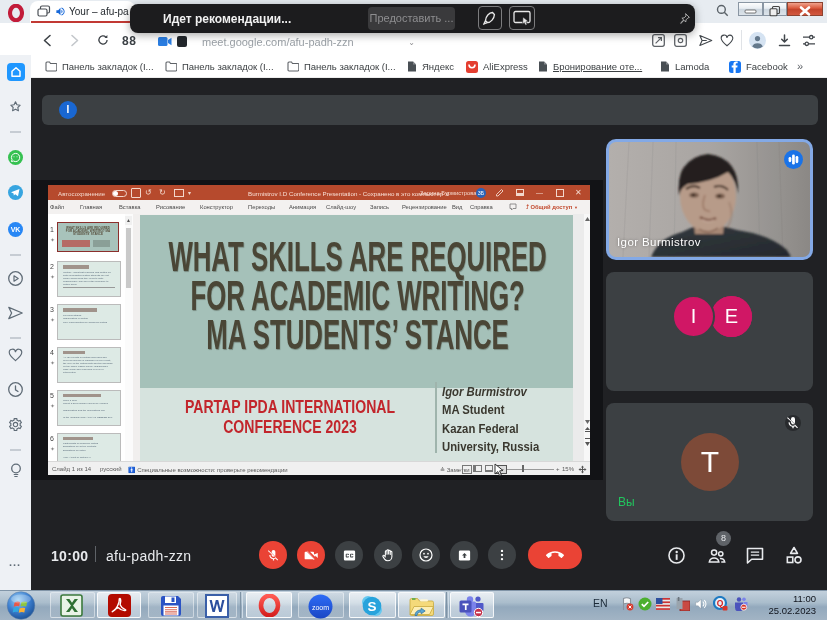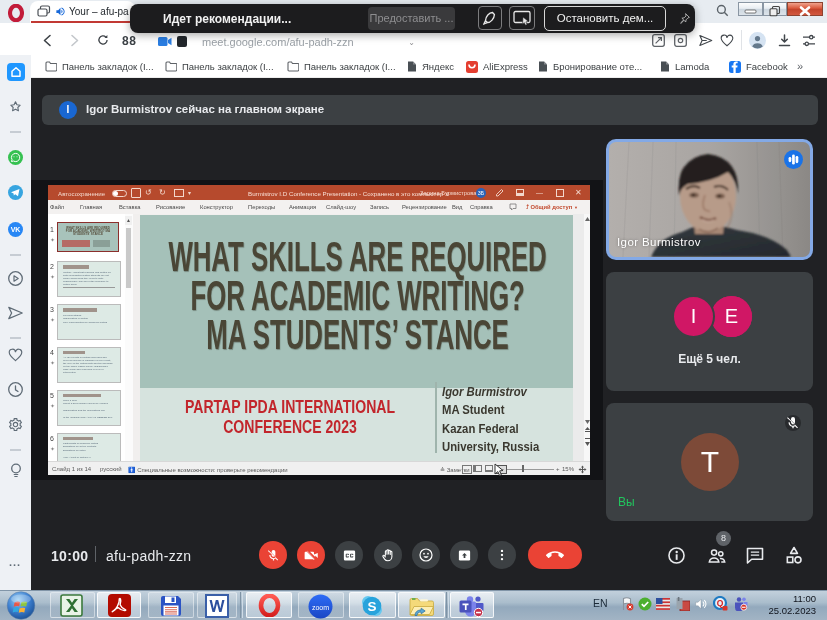--- a/index.html
+++ b/index.html
@@ -143,21 +143,21 @@
       <path d="M1 2 a1 1 0 0 1 1-1 h2.5 l1 1.5 H11 a0.8 0.8 0 0 1 .8.8 V9 a1 1 0 0 1-1 1 H2 a1 1 0 0 1-1-1z" fill="none" stroke="#5f6368" stroke-width="1.1"></path>
     </svg>Панель закладок (I...</div>
   <div class="bm" style="left:407px;"><svg width="10" height="11" viewBox="0 0 10 11">
       <path d="M1 0.5 h5 l3 3 V10.5 H1z" fill="#494f54"></path>
       <path d="M6 0.5 l3 3 h-3z" fill="#83878b"></path>
     </svg>Яндекс</div>
   <div class="bm" style="left:466px;"><svg width="12" height="12" viewBox="0 0 12 12">
       <rect width="12" height="12" rx="2.5" fill="#e43e30"></rect>
       <path d="M3 3.5 a3 3.2 0 0 0 6 0" fill="none" stroke="#fff" stroke-width="1.6"></path>
     </svg>AliExpress</div>
-  <div class="bm" style="left:538px;"><svg width="10" height="11" viewBox="0 0 10 11">
+  <div class="bm" style="left:538px;text-decoration:underline;"><svg width="10" height="11" viewBox="0 0 10 11">
       <path d="M1 0.5 h5 l3 3 V10.5 H1z" fill="#494f54"></path>
       <path d="M6 0.5 l3 3 h-3z" fill="#83878b"></path>
     </svg>Бронирование оте...</div>
   <div class="bm" style="left:660px;"><svg width="10" height="11" viewBox="0 0 10 11">
       <path d="M1 0.5 h5 l3 3 V10.5 H1z" fill="#494f54"></path>
       <path d="M6 0.5 l3 3 h-3z" fill="#83878b"></path>
     </svg>Lamoda</div>
   <div class="bm" style="left:729px;"><svg width="12" height="12" viewBox="0 0 12 12">
       <rect width="12" height="12" rx="2.5" fill="#1877f2"></rect>
       <path d="M8.3 6.4 l.25-1.9 H6.7 V3.3 c0-.55.25-1.05 1.1-1.05 h.85 V.6 C8.2.55 7.6.5 7.05.5 5.4.5 4.4 1.5 4.4 3.1 v1.4 H2.7 v1.9 h1.7 V12 h2.3 V6.4z" fill="#fff"></path>
@@ -219,30 +219,28 @@
       <svg width="22" height="22" viewBox="0 0 22 22">
         <path d="M13.5 5.5 a5 7 30 0 0-7 8 l-1.6 3.3 3.5-1.2 a5 7 30 0 0 7-8z M6.5 13.8 l2 1.8" fill="none" stroke="#e8e8e8" stroke-width="1.3"></path>
       </svg>
     </div>
     <div class="abs" style="left:379px;top:2px;width:26px;height:24px;border:1px solid #7c7c7e;border-radius:4px;box-sizing:border-box;">
       <svg width="24" height="22" viewBox="0 0 24 22">
         <rect x="4" y="4.5" width="16" height="11" rx="1.5" fill="none" stroke="#e8e8e8" stroke-width="1.3"></rect>
         <path d="M13 10 l5.5 4.5 -2.6.4 1.2 2.6 -1.6.8 -1.3-2.7 -1.7 2z" fill="#e8e8e8" stroke="#1c1c1e" stroke-width="0.6"></path>
       </svg>
     </div>
-    <div class="abs" style="left:414px;top:2px;width:122px;height:25px;border:1.5px solid #d8d8d8;border-radius:5px;box-sizing:border-box;color:#f1f1f1;font-size:11.5px;line-height:22px;text-align:center;">Остановить дем...</div>
     <svg class="abs" style="left:548px;top:8px" width="13" height="13" viewBox="0 0 24 24">
       <path d="M14 3 l7 7 -2.5.8 -3.7 3.7 -.5 4 -3.3-3.3 -5.5 5.8 -.8-.8 5.8-5.5 -3.3-3.3 4-.5 3.7-3.7z" fill="none" stroke="#bdbdbd" stroke-width="1.6" stroke-linejoin="round"></path>
     </svg>
   </div>
 
   <div class="abs" id="meet"></div>
   <div class="abs" id="banner">
     <div class="abs" style="left:17px;top:6px;width:18px;height:18px;border-radius:50%;background:#1967d2;color:#fff;font-size:10px;font-weight:bold;text-align:center;line-height:18px;">I</div>
-    <div class="abs" style="left:44px;top:8px;font-size:11.5px;font-weight:bold;color:#e8eaed;">Igor Burmistrov сейчас на главном экране</div>
   </div>
 
   <div class="abs" style="left:606px;top:139px;width:207px;height:121px;border-radius:10px;background:#83a9e6;">
     <div class="abs" style="left:3px;top:3px;width:201px;height:115px;border-radius:7px;overflow:hidden;">
     <svg width="201" height="115" viewBox="0 0 201 115">
       <defs>
         <linearGradient id="wall" x1="0" y1="0" x2="1" y2="0">
           <stop offset="0" stop-color="#bab6b3"></stop>
             <stop offset="0.5" stop-color="#b0aca9"></stop>
             <stop offset="0.85" stop-color="#9a9794"></stop>
@@ -295,21 +293,20 @@
           <rect x="11.6" y="6" width="2.7" height="7.2" rx="1.35"></rect>
         </g>
       </svg>
     </div>
   </div>
 
   <div class="tile" style="left:606px;top:272px;width:207px;height:119px;">
     <div class="abs" style="left:105px;top:24px;width:41px;height:41px;border-radius:50%;background:#d01765;"></div>
     <div class="abs" style="left:105px;top:24px;width:41px;height:41px;border-radius:50%;background:#d01765;color:#fff;font-size:20px;text-align:center;line-height:41px;">E</div>
     <div class="abs" style="left:66px;top:23px;width:43px;height:43px;border-radius:50%;background:#d01765;border:2px solid #3c4043;box-sizing:border-box;color:#fff;font-size:20px;text-align:center;line-height:39px;">I</div>
-    <div class="abs" style="left:0;top:80px;width:207px;text-align:center;font-size:12px;font-weight:bold;color:#e8eaed;">Ещё 5 чел.</div>
   </div>
 
   <div class="tile" style="left:606px;top:403px;width:207px;height:118px;">
     <div class="abs" style="left:75px;top:30px;width:58px;height:58px;border-radius:50%;background:#7d4a38;color:#fff;font-size:30px;text-align:center;line-height:58px;">T</div>
     <div class="abs" style="left:179px;top:12px;width:16px;height:16px;border-radius:50%;background:#282a2d;">
       <svg width="16" height="16" viewBox="0 0 24 24">
         <path fill="#fff" d="M12 14a3 3 0 0 0 3-3V6a3 3 0 0 0-6 0v1.5l5.9 5.9c.06-.3.1-.6.1-.9zM9 9.8V11a3 3 0 0 0 4.7 2.5l1.5 1.5A5 5 0 0 1 7 11H5.3a6.7 6.7 0 0 0 5.7 6.6V20h2v-2.4c.8-.1 1.5-.4 2.2-.8l3 3 1.2-1.2L4.2 3.4 3 4.6z"></path>
       </svg>
     </div>
     <div class="abs" style="left:12px;top:92px;font-size:12px;color:#22c55e;">Вы</div>

